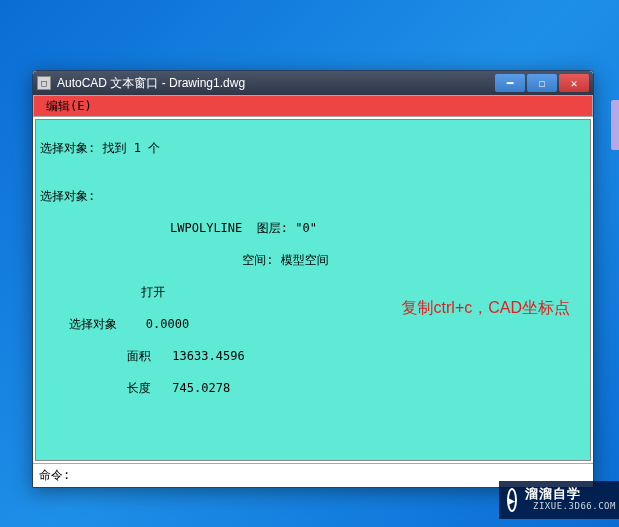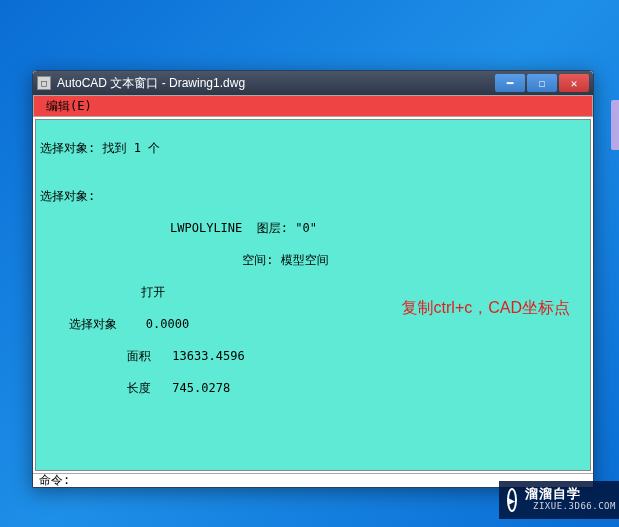--- a/index.html
+++ b/index.html
@@ -112,21 +112,21 @@
       position: absolute;
       right: 20px;
       top: 172px;
       color: #e02020;
       font-size: 16px;
       font-family: "SimSun", "宋体", sans-serif;
       font-weight: normal;
       margin-top: 8px;
     }
     .command-bar {
-      height: 14px;
+      height: 24px;
       border-top: 1px solid #aaa;
       background: #fff;
       padding: 2px 6px;
       font-size: 12px;
       display: flex;
       align-items: center;
     }
     .watermark {
       position: absolute;
       right: 0;

